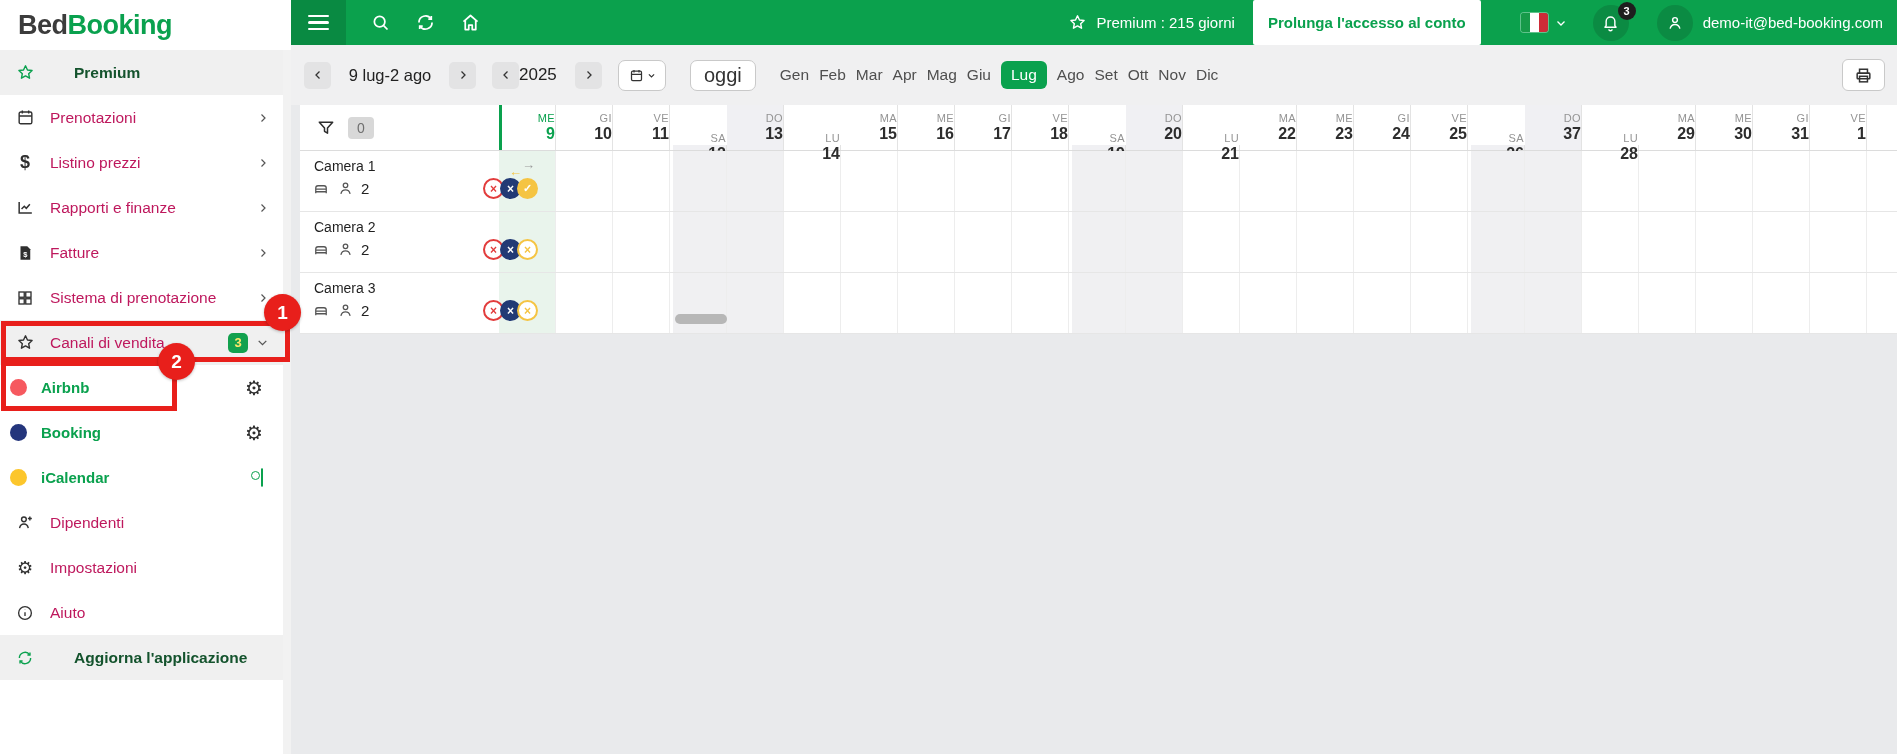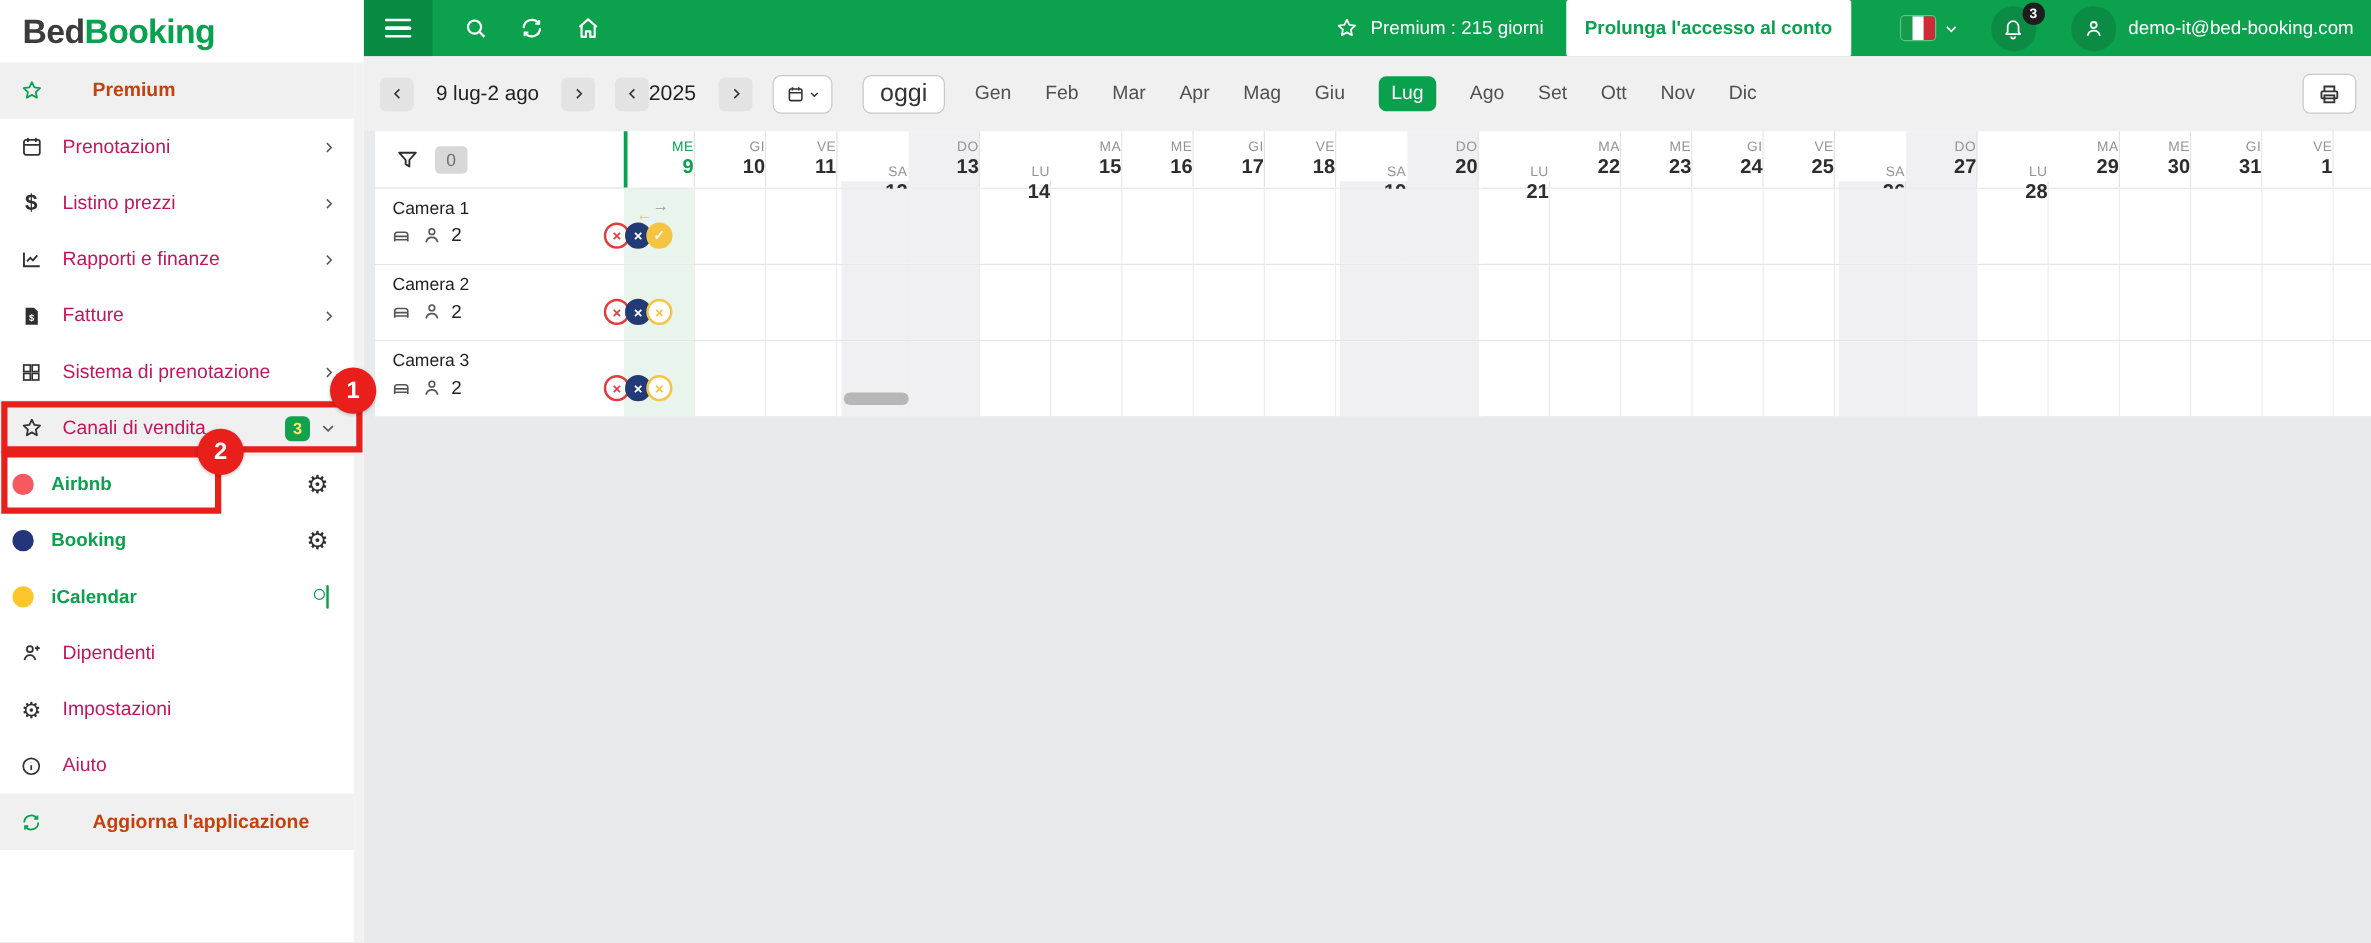--- a/index.html
+++ b/index.html
@@ -11,21 +11,21 @@
   .sidebar{position:absolute;left:0;top:0;width:291px;height:754px;background:#fff;z-index:10;}
   .logo{height:50px;display:flex;align-items:center;padding-left:18px;font-size:27px;font-weight:800;letter-spacing:-.5px;}
   .logo .bed{color:#3c3c3c;}
   .logo .booking{color:#0aa14e;}
   .scroll-track{position:absolute;right:0;top:50px;bottom:0;width:8px;background:#f2f2f2;}
   .menu{position:absolute;top:50px;left:0;right:8px;}
   .mi{height:45px;display:flex;align-items:center;padding:0 14px 0 12px;cursor:pointer;}
   .mi .ic{width:26px;display:flex;justify-content:center;color:#323232;}
   .mi .lbl{flex:1;margin-left:12px;font-size:15.5px;color:#be185d;white-space:nowrap;}
   .mi.hl{background:#f0f0f0;}
-  .mi.greenrow .lbl{color:#c2410c;font-weight:700;margin-left:36px;}
+  .mi.greenrow .lbl{color:#14532d;font-weight:700;margin-left:36px;}
   .mi.greenrow .ic{color:#0aa14e;}
   .chev{color:#555;}
   .count-badge{min-width:20px;height:20px;background:#12a14e;border-radius:5px;color:#ffe86a;
     font-size:13px;font-weight:700;display:flex;align-items:center;justify-content:center;margin-right:8px;}
   .chan{height:45px;display:flex;align-items:center;padding:0 14px 0 10px;cursor:pointer;}
   .chan .dot{width:17px;height:17px;border-radius:50%;flex:none;}
   .chan .lbl{margin-left:14px;font-size:15px;font-weight:700;color:#0aa14e;}
   .chan .right{margin-left:auto;margin-right:6px;}
   .gear-glyph{font-size:20px;color:#2f2f2f;line-height:1;}
   .toggle{width:27px;height:15px;border:1.6px solid #0aa14e;border-radius:9px;position:relative;}
@@ -53,21 +53,21 @@
   
   .toolbar{position:absolute;left:291px;top:45px;right:0;height:60px;background:#f0f0f1;display:flex;align-items:center;padding-left:13px;box-sizing:border-box;}
   .navbtn{width:27px;height:27px;background:#e3e3e4;border:none;border-radius:5px;display:flex;align-items:center;justify-content:center;cursor:pointer;color:#333;flex:none;}
   .range{min-width:118px;text-align:center;font-size:16.5px;color:#222;}
   .year{min-width:56px;text-align:left;font-size:17px;color:#222;}
   .sp16{width:16px;flex:none;}
   .sp24{width:24px;flex:none;}
   .outbtn{height:31px;background:#fff;border:1px solid #c9c9c9;border-radius:7px;display:flex;align-items:center;justify-content:center;cursor:pointer;color:#333;font-family:inherit;}
   .calbtn{width:48px;gap:3px;}
   .oggi{padding:0 13px;font-size:20px;}
-  .months{display:flex;align-items:center;gap:27px;margin-left:24px;}
+  .months{display:flex;align-items:center;gap:10px;margin-left:24px;}
   .month{font-size:15.5px;color:#4f4f4f;cursor:pointer;}
   .month.sel{background:#0aa14e;color:#fff;border-radius:6px;padding:5px 10px;font-weight:500;}
   .printbtn{margin-left:auto;margin-right:12px;width:43px;height:32px;background:#fff;border:1px solid #c9c9c9;border-radius:6px;
     display:flex;align-items:center;justify-content:center;cursor:pointer;color:#333;}
 
   
   .grid{position:absolute;left:300px;top:105px;right:0;z-index:5;}
   .grid-head{display:flex;height:45px;background:#fff;border-bottom:1px solid #dcdcdc;}
   .cell-filter{width:199px;flex:none;display:flex;align-items:center;padding-left:16px;gap:12px;box-sizing:border-box;cursor:pointer;}
   .filter-count{min-width:26px;height:22px;background:#d8d8d8;border-radius:4px;color:#6f6f6f;font-size:14px;
@@ -481,21 +481,21 @@
       <div class="dh">
           <span class="dw">VE</span>
           <span class="dn">25</span>
         </div>
       <div class="dh we sepL">
           <span class="dw">SA</span>
           <span class="dn">26</span>
         </div>
       <div class="dh we">
           <span class="dw">DO</span>
-          <span class="dn">27</span>
+          <span class="dn">37</span>
         </div>
       <div class="dh sepL">
           <span class="dw">LU</span>
           <span class="dn">28</span>
         </div>
       <div class="dh">
           <span class="dw">MA</span>
           <span class="dn">29</span>
         </div>
       <div class="dh">

